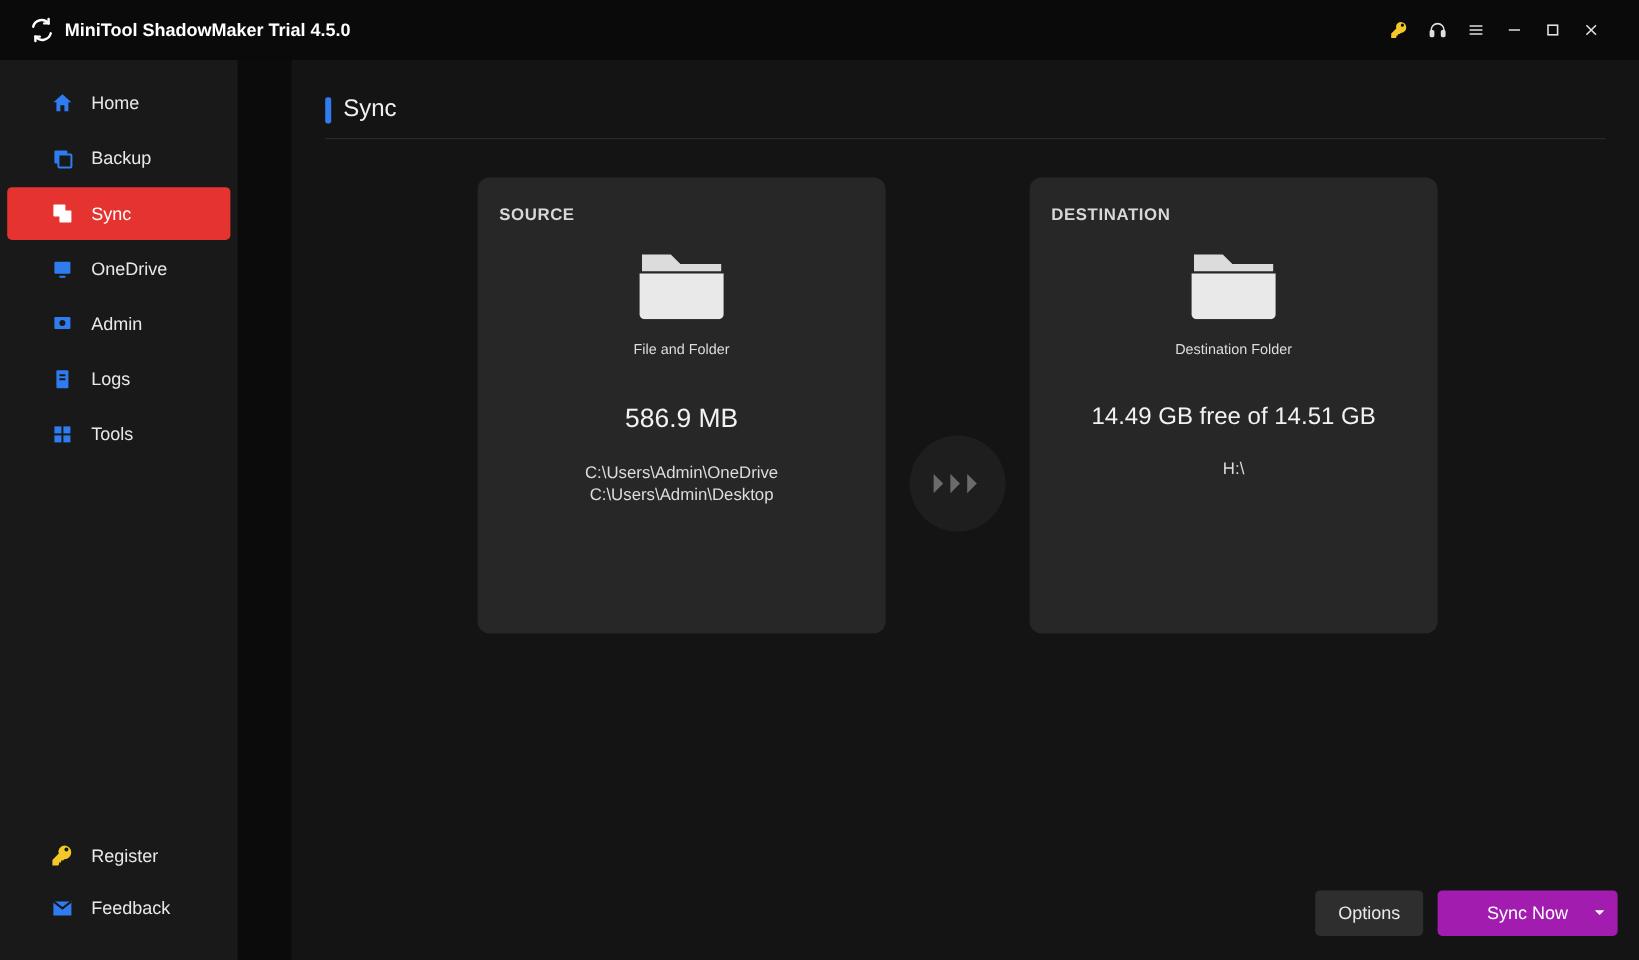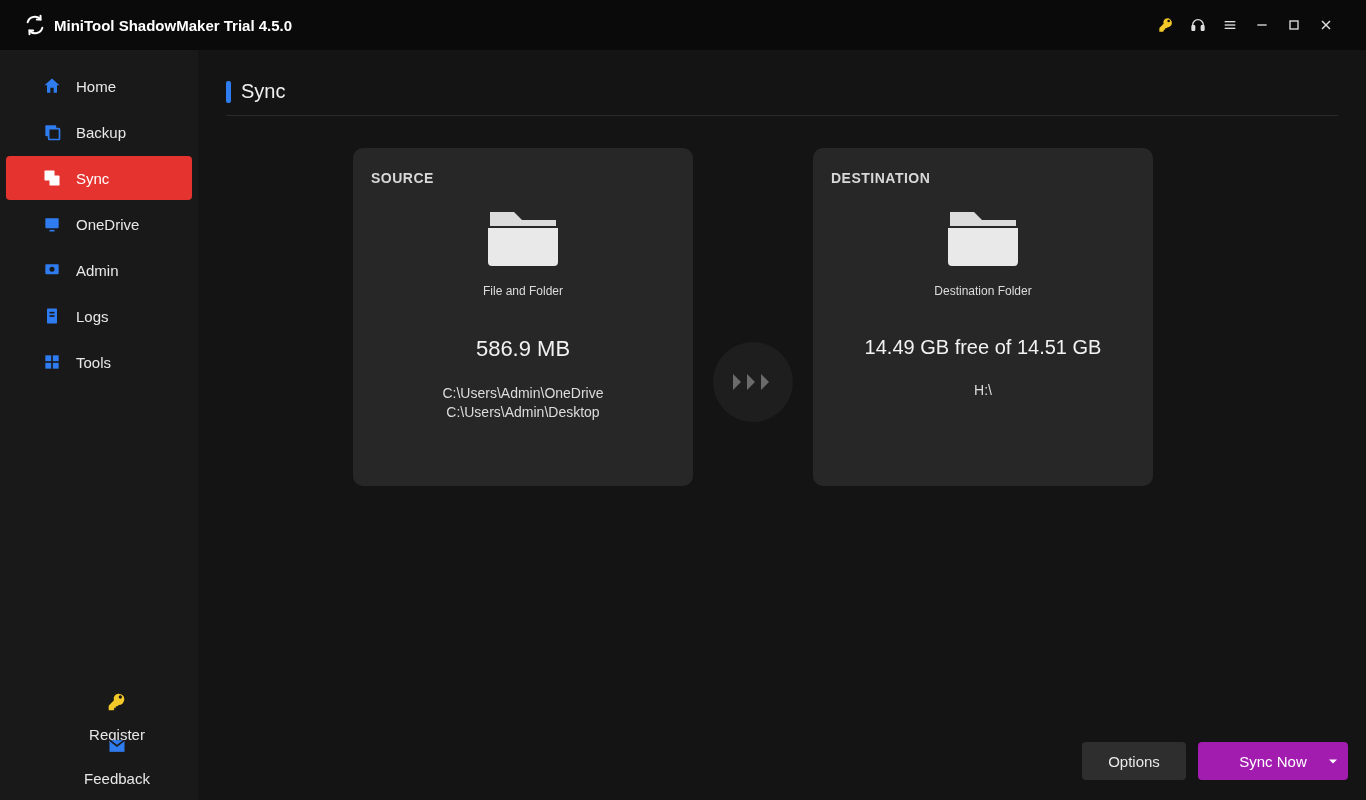--- a/index.html
+++ b/index.html
@@ -8,54 +8,54 @@
 
 .titlebar { height: 50px; background: #0a0a0a; display: flex; align-items: center; padding: 0 24px; }
 .titlebar .logo { width: 22px; height: 22px; display:flex; align-items:center; justify-content:center; margin-right:8px; }
 .titlebar .title { font-size: 15px; font-weight: 600; color: #ffffff; }
 .titlebar .spacer { flex: 1; }
 .titlebar .tbtn { width: 32px; height: 32px; display:flex; align-items:center; justify-content:center; cursor:pointer; color:#e0e0e0; }
 .titlebar .tbtn.key { color:#f4c828; }
 .titlebar .tbtn svg { width:16px; height:16px; }
 
 
-.app { display:flex; height: calc(800px - 50px); }
+.app { display:flex; height: calc(800px - 50px); gap: 45px; }
 .sidebar { width: 198px; background:#191919; display:flex; flex-direction:column; padding-top:14px; }
 .sidebar .nav { flex:1; }
 .sidebar .item { display:flex; align-items:center; height:44px; padding-left:36px; gap:14px; cursor:pointer; color:#e8e8e8; font-size:15px; border-radius:4px; margin:0 6px 2px 6px; }
 .sidebar .item.active { background:#e5342f; color:#fff; }
 .sidebar .item .icn { width:20px; height:20px; display:flex; align-items:center; justify-content:center; }
 .sidebar .item .icn svg { width:20px; height:20px; }
 .sidebar .bottom { padding-bottom:20px; }
-.sidebar .bottom .item { height:42px;flex-direction:column; }
+.sidebar .bottom .item { height:42px; }
 .sidebar .bottom .item.reg .icn { color:#f4c828; }
 .sidebar .bottom .item.fb .icn { color:#2f7cf0; }
 
 .main { flex:1; background:#141414; position:relative; display:flex; flex-direction:column; }
 .page-head { padding:30px 28px 10px 28px; }
 .page-head .tline { display:flex; align-items:center; gap:10px; }
 .page-head .bar { width:5px; height:22px; background:#2f7cf0; border-radius:2px; }
 .page-head .ptitle { font-size:20px; color:#f0f0f0; }
 .page-head .rule { height:1px; background:#2a2a2a; margin-top:12px; }
 
 .cards { display:flex; align-items:flex-start; gap:0; padding:22px 0 0 0; justify-content:flex-start; margin-left:155px;}
-.card { width:340px; height:338px; background:#272727; border-radius:10px; padding:22px 18px 10px 18px; text-align:center; position:relative; }
+.card { width:340px; height:380px; background:#272727; border-radius:10px; padding:22px 18px 10px 18px; text-align:center; position:relative; }
 .card .label { text-align:left; font-size:14px; letter-spacing:0.5px; color:#d8d8d8; font-weight:600; margin-bottom:18px; }
 .card .folder { margin:0 auto 18px auto; width:78px; height:62px; }
 .card .folder svg { width:78px; height:62px; }
 .card .sub1 { font-size:12px; color:#dcdcdc; margin-bottom:38px; }
 .card .big { font-size:22px; color:#f2f2f2; margin-bottom:22px; }
 .card .paths { font-size:14px; color:#dcdcdc; line-height:1.35; }
 
 .arrowcircle { width:80px; height:80px; border-radius:50%; background:#1e1e1e; display:flex; align-items:center; justify-content:center; align-self:center; margin:130px 20px 0 20px; color:#6b6b6b; }
 .arrowcircle svg { width:44px; height:22px; }
 
 .footer { position:absolute; bottom:20px; right:18px; display:flex; gap:12px; }
 .btn { height:38px; padding:0 24px; border:none; border-radius:4px; font-size:15px; cursor:pointer; display:flex; align-items:center; justify-content:center; }
-.btn.options { background:#2e2e2e; color:#e8e8e8; width:104px;}
+.btn.options { background:#2e2e2e; color:#e8e8e8; width:90px;}
 .btn.primary { background:#a21caf; color:#fff; width:150px; position:relative; }
 .btn.primary .caret { position:absolute; right:10px; top:50%; transform:translateY(-50%); }
 .btn.primary .caret svg{ width:10px; height:10px; }
 </style>
 </head>
 <body>
 
 <div class="titlebar">
   <div class="logo">
     <svg viewBox="0 0 24 24" fill="none" stroke="#fff" stroke-width="2.2" stroke-linecap="round">

